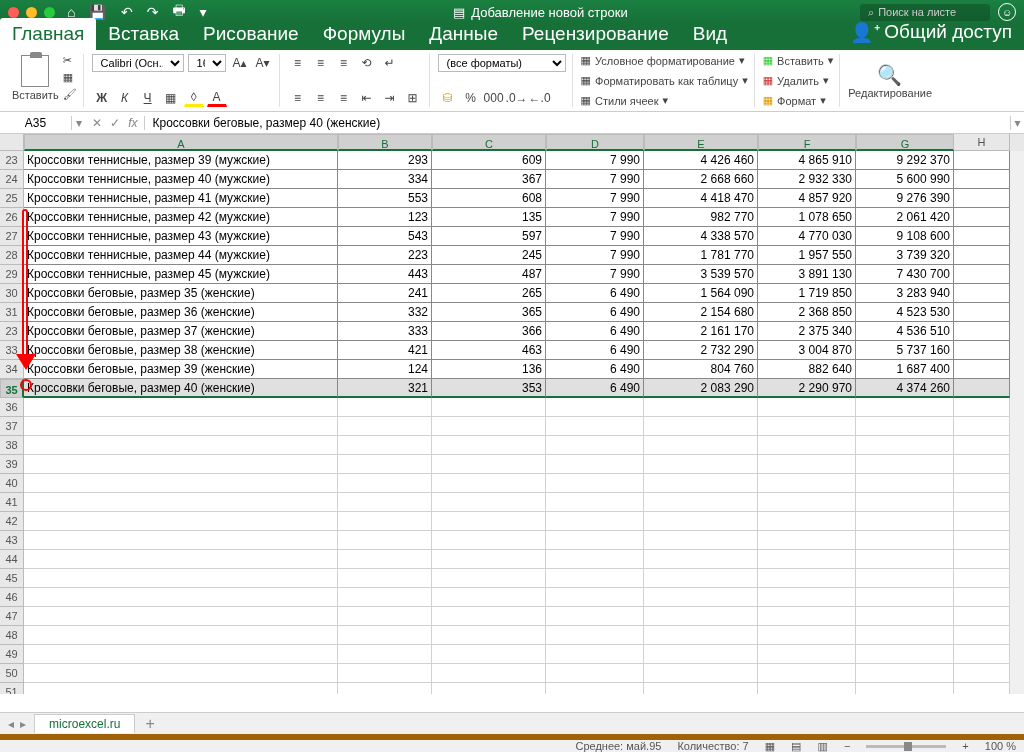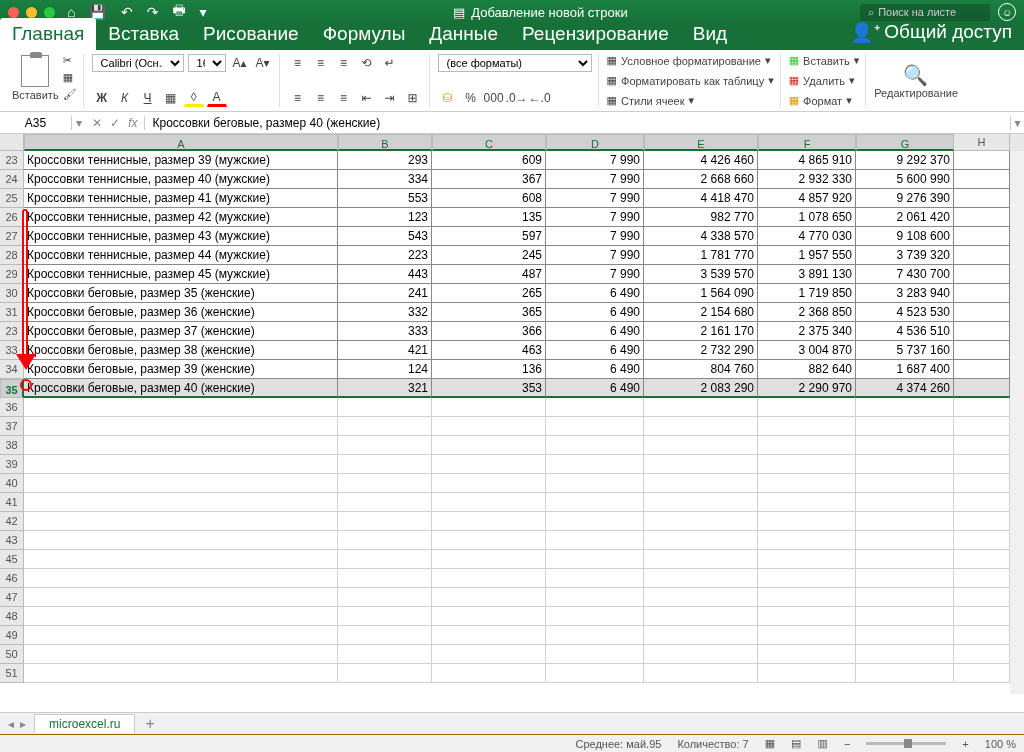--- a/index.html
+++ b/index.html
@@ -57,21 +57,21 @@
 .arrow-annot { position: absolute; left: 18px; top: 75px; width: 14px; height: 170px; z-index: 10; pointer-events: none; }
 .arrow-stem { position: absolute; left: 4px; top: 0; width: 6px; height: 150px; border: 2px solid red; border-bottom: none; border-radius: 3px 3px 0 0; }
 .arrow-head { position: absolute; left: -2px; top: 145px; width: 0; height: 0; border-left: 10px solid transparent; border-right: 10px solid transparent; border-top: 16px solid red; }
 .arrow-circle { position: absolute; left: 2px; top: 170px; width: 12px; height: 12px; border: 2px solid red; border-radius: 50%; }
 
 .sheet-tabs { position: absolute; bottom: 18px; left: 0; right: 0; height: 22px; background: #f0f0f0; border-top: 1px solid #ccc; display: flex; align-items: center; font-size: 12px; }
 .st-nav { padding: 0 8px; color: #888; display: flex; gap: 6px; }
 .st-tab { background: #fff; border: 1px solid #ccc; border-bottom: none; padding: 2px 14px; color: #167038; }
 .st-add { padding: 0 10px; color: #888; font-size: 16px; cursor: pointer; }
 
-.status-bar { position: absolute; bottom: 0; left: 0; right: 0; height: 18px; background: #f0f0f0; border-top: 1px solid #a16207; display: flex; align-items: center; font-size: 11px; color: #555; padding: 0 8px; gap: 16px; }
+.status-bar { position: absolute; bottom: 0; left: 0; right: 0; height: 18px; background: #f0f0f0; border-top: 6px solid #a16207; display: flex; align-items: center; font-size: 11px; color: #555; padding: 0 8px; gap: 16px; }
 .status-bar .sp { flex: 1; }
 .zoom-slider { width: 80px; height: 3px; background: #bbb; position: relative; }
 .zoom-thumb { position: absolute; left: 38px; top: -3px; width: 8px; height: 9px; background: #888; }
 
 .scroll-v { position: absolute; right: 0; top: 17px; bottom: 0; width: 14px; background: #f0f0f0; }
 
 .cA{width:314px}.cB{width:94px}.cC{width:114px}.cD{width:98px}.cE{width:114px}.cF{width:98px}.cG{width:98px}.cH{width:56px}
 </style>
 </head>
 <body>
@@ -163,21 +163,21 @@
       <span>≡</span>
         <span>≡</span>
         <span>≡</span>
       <span>⇤</span>
         <span>⇥</span>
       <span>⊞</span>
     </div>
   </div>
   <div class="rgroup">
     <div class="rrow">
-        <select class="sel" style="width:154px"><option>(все форматы)</option></select>
+        <select class="sel" style="width:128px"><option>(все форматы)</option></select>
       </div>
     <div class="rrow rbtns">
       <span style="color:#d4a017">⛁</span>
       <span>%</span>
       <span>000</span>
       <span>.0→</span>
       <span>←.0</span>
     </div>
   </div>
   <div class="rgroup" style="font-size:11px">
@@ -446,20 +446,31 @@
     <div class="cell cA"></div>
     <div class="cell cB"></div>
     <div class="cell cC"></div>
     <div class="cell cD"></div>
     <div class="cell cE"></div>
     <div class="cell cF"></div>
     <div class="cell cG"></div>
     <div class="cell cH"></div>
   </div>
       <div class="row">
+    <div class="rh">44</div>
+    <div class="cell cA"></div>
+    <div class="cell cB"></div>
+    <div class="cell cC"></div>
+    <div class="cell cD"></div>
+    <div class="cell cE"></div>
+    <div class="cell cF"></div>
+    <div class="cell cG"></div>
+    <div class="cell cH"></div>
+  </div>
+      <div class="row">
     <div class="rh">45</div>
     <div class="cell cA"></div>
     <div class="cell cB"></div>
     <div class="cell cC"></div>
     <div class="cell cD"></div>
     <div class="cell cE"></div>
     <div class="cell cF"></div>
     <div class="cell cG"></div>
     <div class="cell cH"></div>
   </div>

